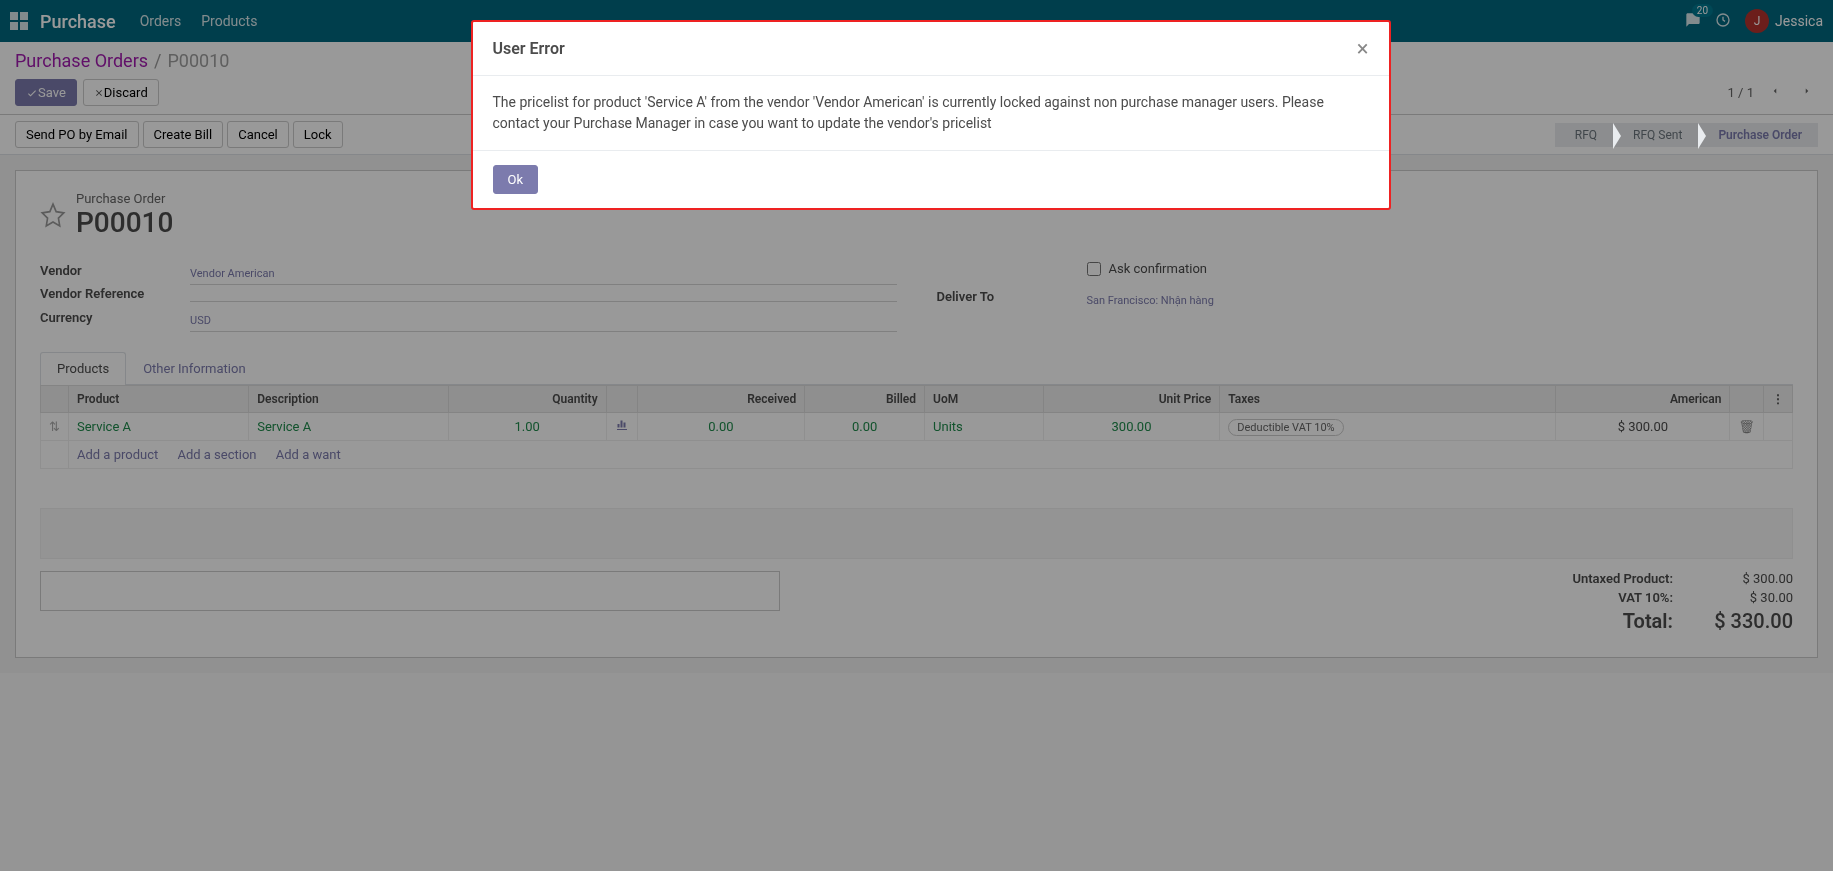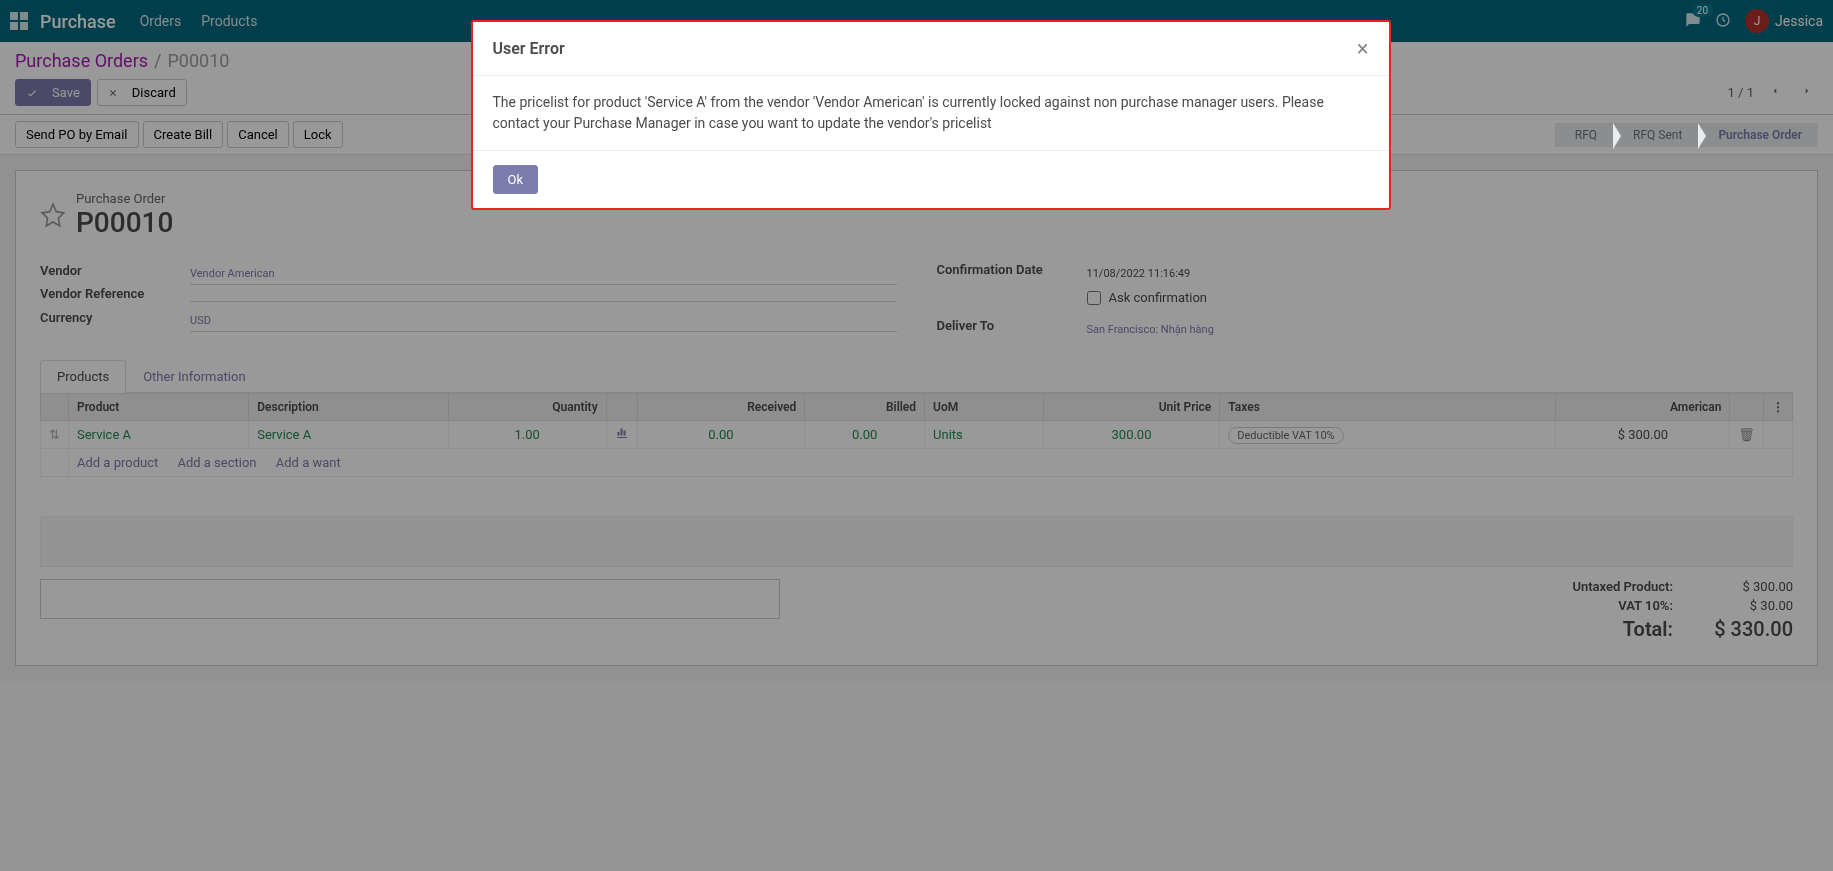--- a/index.html
+++ b/index.html
@@ -18,21 +18,21 @@
 .nav-user { font-size: 14px; }
 
 
 .control-panel { background: #fff; border-bottom: 1px solid #ccc; padding: 8px 15px 0; }
 .breadcrumb { display: flex; align-items: center; font-size: 18px; margin-bottom: 8px; }
 .breadcrumb a { color: #a21caf; text-decoration: none; }
 .breadcrumb .sep { margin: 0 6px; color: #999; }
 .breadcrumb .current { color: #9e9e9e; }
 .cp-bottom { display: flex; align-items: center; justify-content: space-between; padding-bottom: 8px; }
 .cp-buttons { display: flex; gap: 6px; }
-.btn { border: 1px solid #ccc; background: #fff; padding: 5px 10px; font-size: 13px; cursor: pointer; border-radius: 3px; display: inline-flex; align-items: center; gap: 14px; }
+.btn { border: 1px solid #ccc; background: #fff; padding: 5px 10px; font-size: 13px; cursor: pointer; border-radius: 3px; display: inline-flex; align-items: center; gap: 0; }
 .btn-primary { background: #7c7bad; border-color: #7c7bad; color: #fff; }
 .btn-primary svg { fill: #fff; }
 .cp-right { display: flex; align-items: center; gap: 10px; }
 .pager { color: #666; font-size: 13px; }
 .pager-btn { padding: 4px 6px; cursor: pointer; color: #666; }
 
 
 .statusbar { background: #fff; border-bottom: 1px solid #dee2e6; padding: 6px 15px; display: flex; justify-content: space-between; align-items: center; }
 .statusbar-buttons { display: flex; gap: 4px; }
 .status-arrows { display: flex; }
@@ -200,24 +200,20 @@
         <div class="field-row">
           <div class="field-label">Vendor Reference</div>
           <div class="field-value plain"></div>
         </div>
         <div class="field-row">
           <div class="field-label">Currency</div>
           <div class="field-value link">USD</div>
         </div>
       </div>
       <div>
-        <div class="field-row">
-          <div class="field-label">Confirmation Date</div>
-          <div class="field-value plain" style="border-bottom:none;">11/08/2022 11:16:49</div>
-        </div>
         <div class="field-row" style="margin-top:6px;">
           <div class="field-label"></div>
           <div class="checkbox-field">
             <input type="checkbox" style="">
             <span>Ask confirmation</span>
           </div>
         </div>
         <div class="field-row" style="margin-top:6px;">
           <div class="field-label">Deliver To</div>
           <div class="field-value link" style="border-bottom:none;">San Francisco: Nhận hàng</div>

